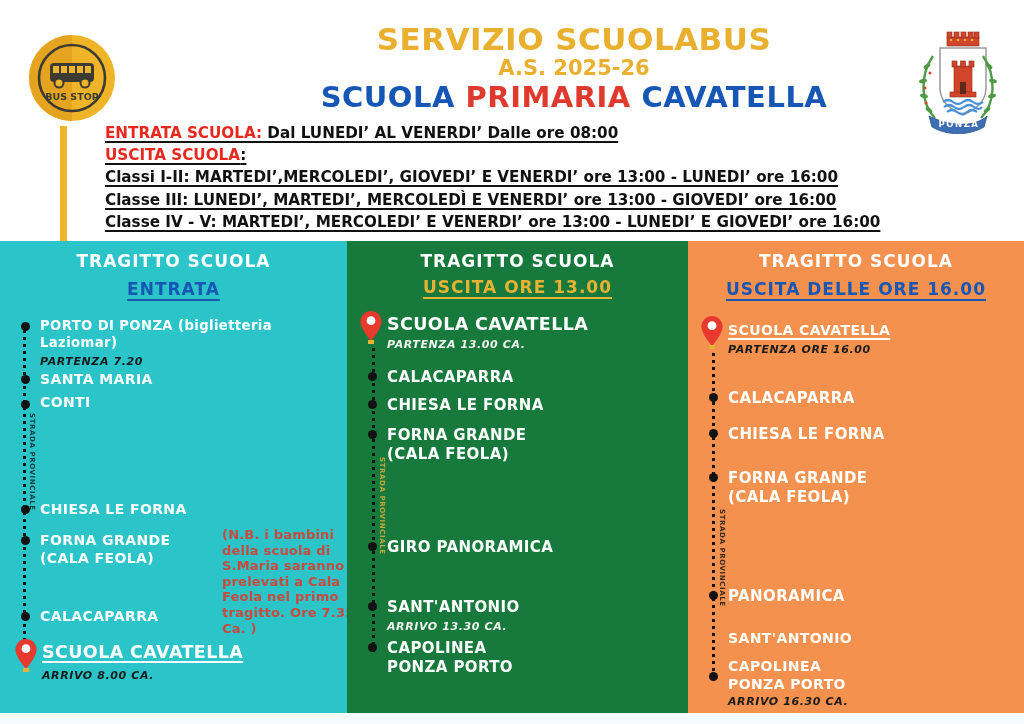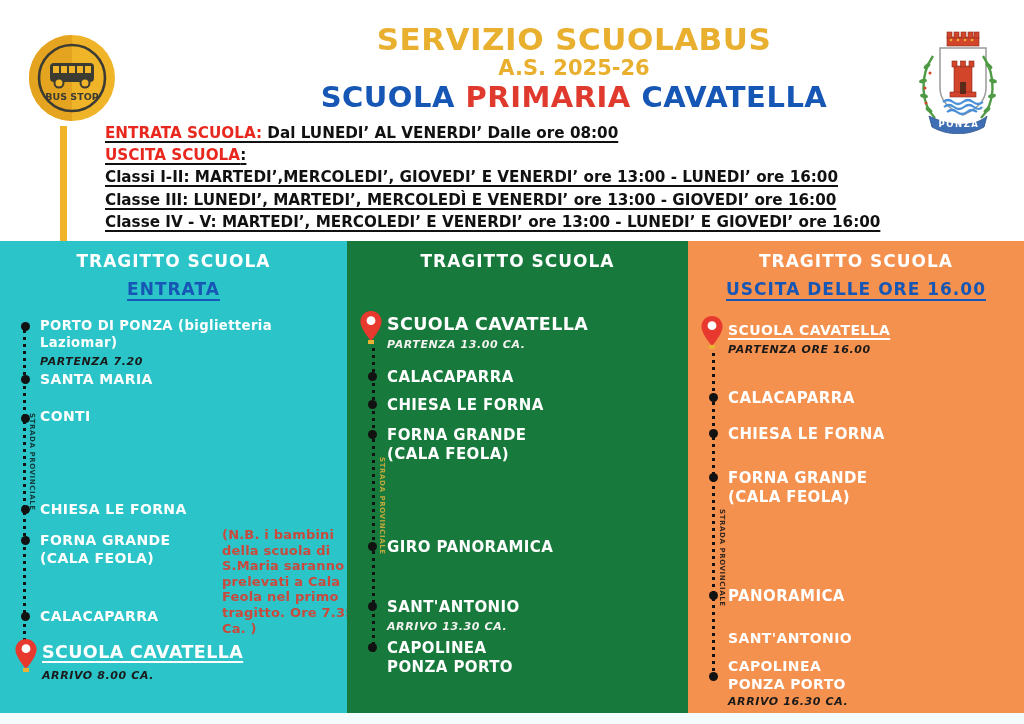--- a/index.html
+++ b/index.html
@@ -150,21 +150,21 @@
       <span class="dot"></span>
       <div>
           <div class="stop-name sz13">PORTO DI PONZA (biglietteria Laziomar)</div>
       <div class="stop-sub sub-dark">PARTENZA 7.20</div>
         </div>
     </div>
     <div class="stop" style="left:21px;top:130px;">
       <span class="dot"></span>
       <div class="stop-name sz14">SANTA MARIA</div>
     </div>
-    <div class="stop" style="left:21px;top:167px;align-items:center;">
+    <div class="stop" style="left:21px;top:153px;align-items:center;">
       <span class="dot"></span>
       <div class="stop-name sz14">CONTI</div>
     </div>
     <div class="stop" style="left:21px;top:260px;">
       <span class="dot"></span>
       <div class="stop-name sz14">CHIESA LE FORNA</div>
     </div>
     <div class="stop" style="left:21px;top:291px;">
       <span class="dot"></span>
       <div class="stop-name sz14">FORNA GRANDE
@@ -186,20 +186,21 @@
           <div class="stop-name sz17 u-white">SCUOLA CAVATELLA</div>
       <div class="stop-sub sub-dark" style="margin-top:6px;">ARRIVO 8.00 CA.</div>
         </div>
     </div>
 
     <div class="note">(N.B. i bambini della scuola di S.Maria saranno prelevati a Cala Feola nel primo tragitto. Ore 7.35 Ca. )</div>
   </div>
 
   <div class="column col2">
     <div class="col-title">TRAGITTO SCUOLA</div>
+    <div class="col-subtitle sub-gold">USCITA ORE 13.00</div>
     <div class="dotline" style="left:25px;top:107px;height:305px;"></div>
     <div class="road-label rl-gold" style="left:31px;top:216px;">STRADA PROVINCIALE</div>
 
     <div class="stop" style="left:12px;top:72px;">
       <span class="pin-wrap">
         <svg width="24" height="30" viewBox="0 0 24 34">
             <path d="M12 0C5.4 0 0 5.4 0 12c0 8.5 12 22 12 22s12-13.5 12-22C24 5.4 18.6 0 12 0z" fill="#E8392F"></path>
             <circle cx="12" cy="11" r="5" fill="#fff"></circle>
           </svg>
         <span class="pin-tick"></span>

